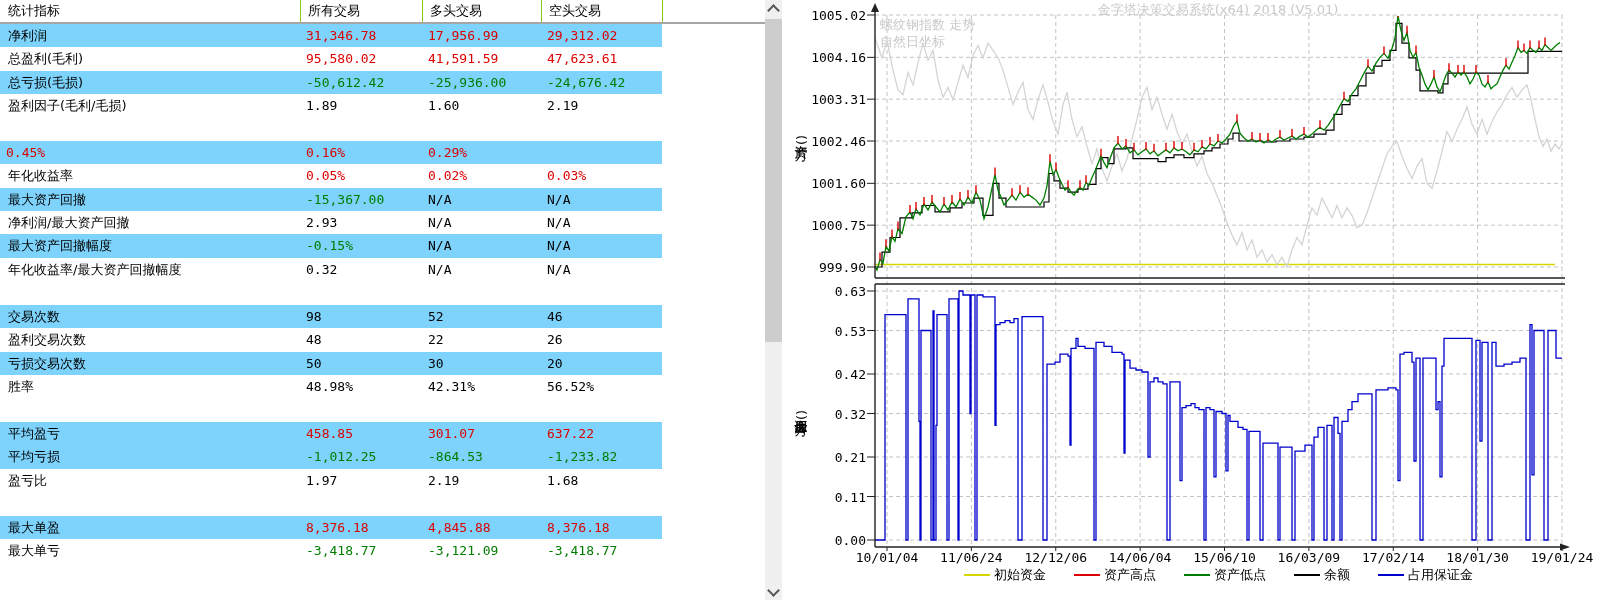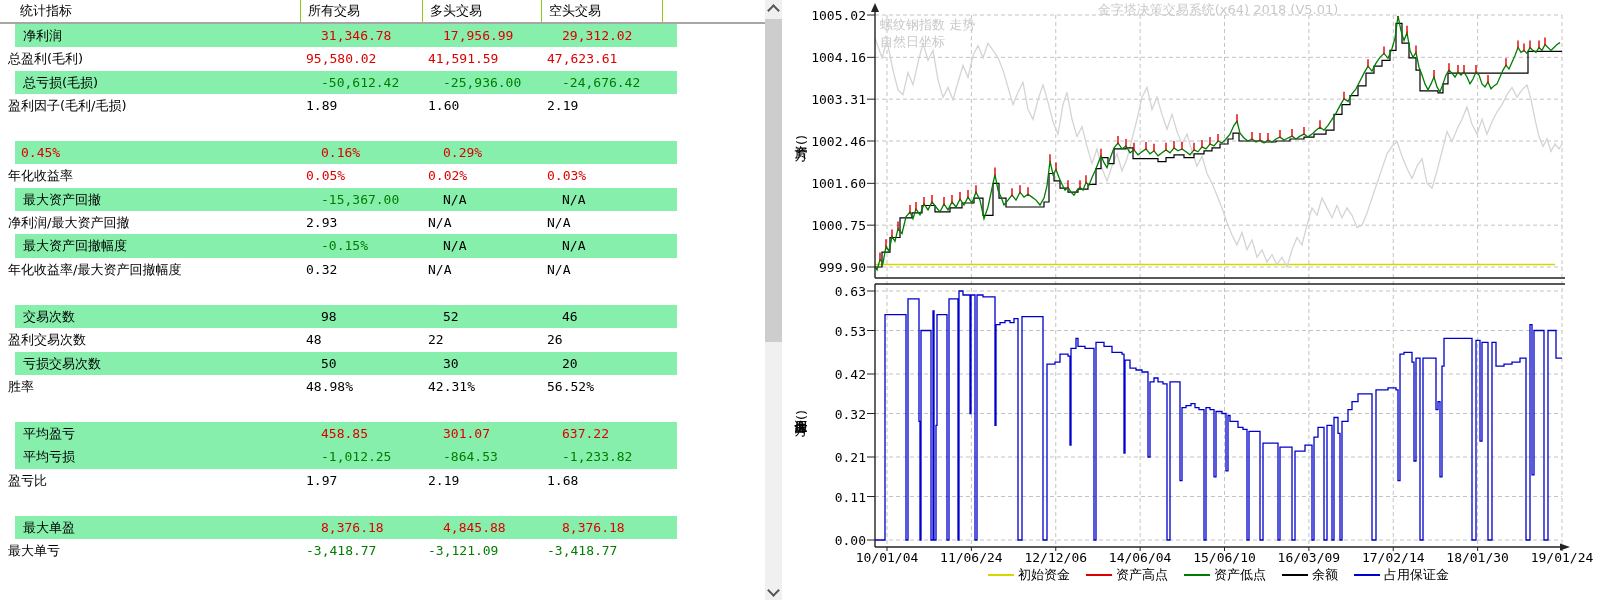--- a/index.html
+++ b/index.html
@@ -2,43 +2,43 @@
 <html><head>
 <meta charset="utf-8">
 <style>
   html,body{margin:0;padding:0;background:#fff;}
   .app{position:relative;width:1600px;height:600px;background:#fff;overflow:hidden;
        font-family:"DejaVu Sans","Liberation Sans",sans-serif;font-size:13px;color:#000;}
   
   .left-panel{position:absolute;left:0;top:0;width:783px;height:600px;background:#fff;}
   .tbl-header{position:absolute;left:0;top:0;width:765px;height:22px;background:#fff;
               border-bottom:2px solid #a6a6a6;display:grid;grid-template-columns:300px 122px 119px 121px 1fr;}
-  .tbl-header .hcell{line-height:22px;padding-left:20px;white-space:nowrap;overflow:hidden;}
+  .tbl-header .hcell{line-height:22px;padding-left:8px;white-space:nowrap;overflow:hidden;}
   .tbl-header .hcell + .hcell{border-left:1px solid #84cc16;padding-left:7px;}
   .rows-wrap{position:absolute;left:0;top:24px;width:765px;}
   .grp{margin-bottom:24px;}
   .trow{width:662px;height:23.3px;display:grid;grid-template-columns:300px 122px 119px 121px;}
-  .trow.stripe{background:#86efac;margin-left:15px;}
+  .trow.stripe{background:#7dd3fc;}
   .tcell{line-height:23.3px;white-space:nowrap;overflow:hidden;}
   .tcell.lab{padding-left:8px;}
   .tcell.val{padding-left:6px;font-family:"DejaVu Sans Mono","Liberation Mono",monospace;font-size:13px;}
   .c-r{color:#dd0000;} .c-g{color:#007d00;} .c-k{color:#000;}
   
   .vscroll{position:absolute;left:765px;top:0;width:17px;height:600px;background:#f0f0f0;}
   .vs-btn{position:absolute;left:0;width:17px;height:17px;background:#f0f0f0;}
   .vs-up{top:0;} .vs-down{bottom:0;}
   .chev{position:absolute;left:4px;width:7px;height:7px;border:solid #555;border-width:2px 2px 0 0;}
   .vs-up .chev{top:6px;transform:rotate(-45deg);}
   .vs-down .chev{top:3px;transform:rotate(135deg);}
   .vs-thumb{position:absolute;left:0;top:19px;width:17px;height:323px;background:#cdcdcd;}
   
   .chart-panel{position:absolute;left:783px;top:0;width:817px;height:600px;background:#fff;}
   .chart-panel svg{position:absolute;left:0;top:0;}
   .legend{position:absolute;left:92px;top:566px;width:687px;display:flex;justify-content:center;
-          align-items:center;gap:16px;font-size:13px;}
+          align-items:center;gap:28px;font-size:13px;}
   .leg-item{display:flex;align-items:center;gap:4px;white-space:nowrap;}
   .leg-line{display:inline-block;width:26px;height:2px;}
   text{font-family:"DejaVu Sans Mono","Liberation Mono",monospace;}
   text.cjk{font-family:"DejaVu Sans","Liberation Sans",sans-serif;}
 </style>
 </head>
 <body>
 
 <div class="app">
 

